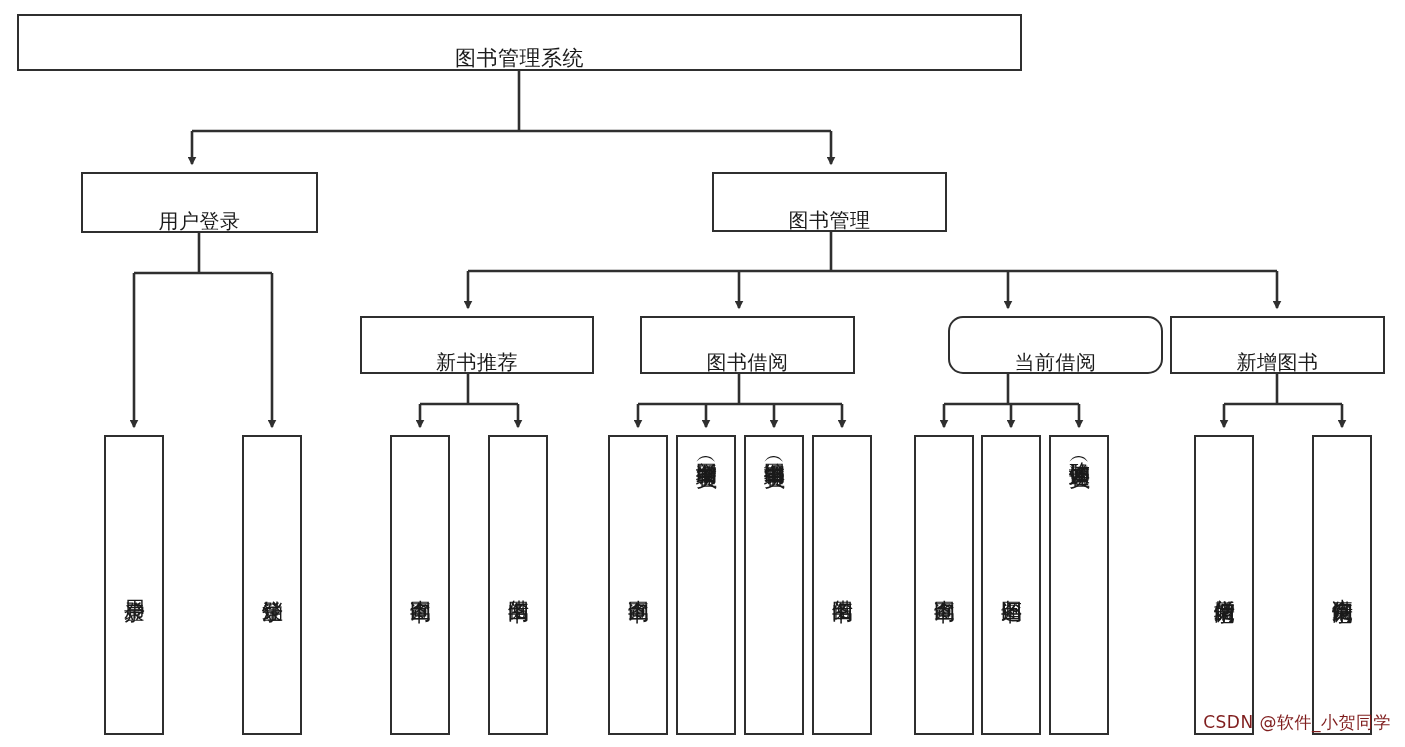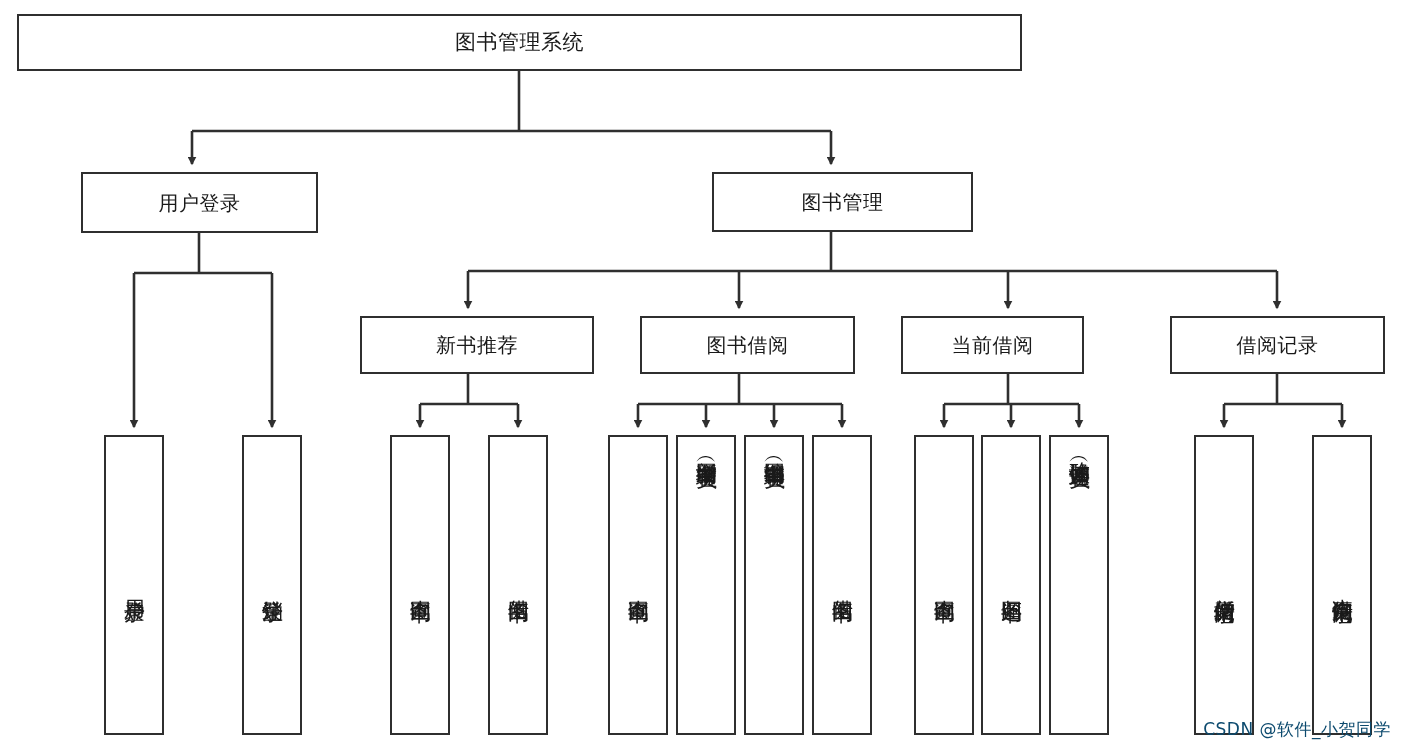--- a/index.html
+++ b/index.html
@@ -25,21 +25,21 @@
     width: 1405px;
     height: 747px;
     pointer-events: none;
   }
   .node {
     position: absolute;
     box-sizing: border-box;
     background: #ffffff;
     border: 2px solid #2f2f2f;
     display: flex;
-    align-items: center;
+    align-items: flex-end;
     justify-content: center;
     color: #1a1a1a;
   }
   .node .node-label {
     display: block;
     text-align: center;
     white-space: nowrap;
     letter-spacing: 0.5px;
   }
   .node-h .node-label {
@@ -65,23 +65,23 @@
   .node-v.tall-text {
     padding-top: 8px;
   }
   .node-v.mid-text {
     align-items: center;
     padding-top: 0;
   }
   #watermark {
     position: absolute;
     right: 14px;
-    bottom: 6px;
+    bottom: 13px;
     font-size: 17px;
-    color: #0c4a6e;
+    color: #7f1d1d;
     white-space: nowrap;
     letter-spacing: 0.5px;
     margin-top: 28px;
   }
 </style>
 </head>
 <body>
 
 <div id="diagram-root">
 
@@ -136,38 +136,38 @@
   </svg>
 
   <div class="node node-h node-root" style="left:17px; top:14px; width:1005px; height:57px;">
     <span class="node-label">图书管理系统</span>
   </div>
 
   <div class="node node-h" style="left:81px; top:172px; width:237px; height:61px;">
     <span class="node-label">用户登录</span>
   </div>
 
-  <div class="node node-h" style="left:712px; top:172px; width:261px; height:60px;">
+  <div class="node node-h" style="left:712px; top:172px; width:235px; height:60px;">
     <span class="node-label">图书管理</span>
   </div>
 
   <div class="node node-h" style="left:360px; top:316px; width:234px; height:58px;">
     <span class="node-label">新书推荐</span>
   </div>
 
   <div class="node node-h" style="left:632px; top:316px; width:215px; height:58px;margin-left:8px;">
     <span class="node-label">图书借阅</span>
   </div>
 
-  <div class="node node-h" style="left:901px; top:316px; width:183px; height:58px;">
+  <div class="node node-h" style="left:948px; top:316px; width:215px; height:58px;border-radius:15px;">
     <span class="node-label">当前借阅</span>
   </div>
 
   <div class="node node-h" style="left:1170px; top:316px; width:215px; height:58px;">
-    <span class="node-label">借阅记录</span>
+    <span class="node-label">新增图书</span>
   </div>
 
   <div class="node node-v mid-text" style="left:104px; top:435px; width:60px; height:300px;">
     <span class="node-label">用户登录</span>
   </div>
 
   <div class="node node-v mid-text" style="left:242px; top:435px; width:60px; height:300px;">
     <span class="node-label">注销登录</span>
   </div>
 

